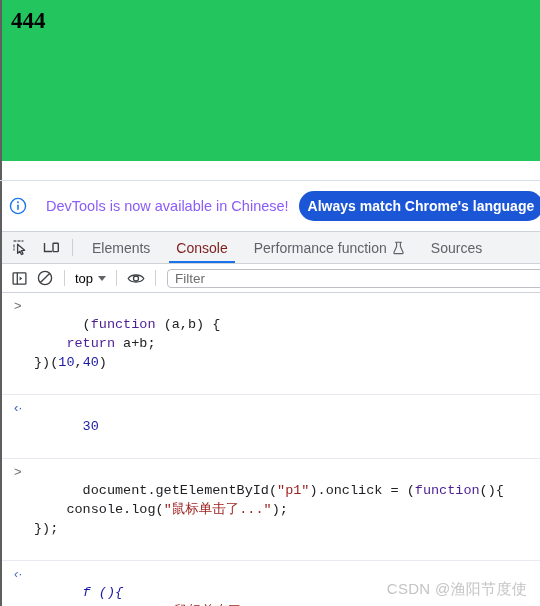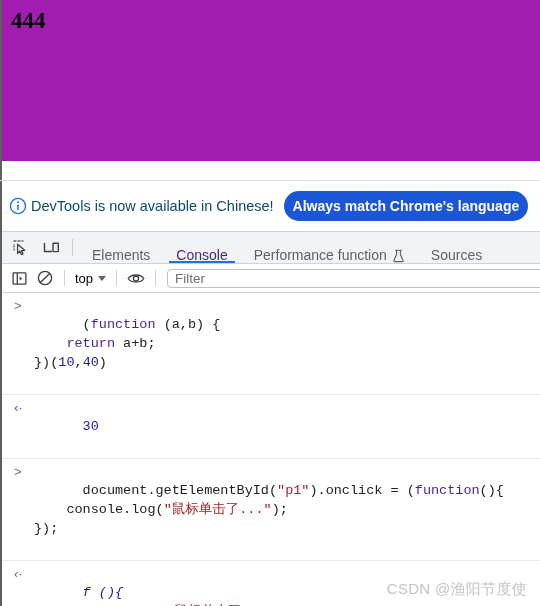--- a/index.html
+++ b/index.html
@@ -14,21 +14,21 @@
     overflow: hidden;
     position: relative;
   }
 
   
   .page-area {
     position: absolute;
     left: 0; top: 0;
     width: 540px;
     height: 161px;
-    background: #a21caf;
+    background: #22c55e;
     box-sizing: border-box;
   }
   .page-left-edge {
     position: absolute;
     left: 0; top: 0;
     width: 2px; height: 181px;
     background: #5f5f5f;
   }
   .page-heading {
     position: absolute;
@@ -81,23 +81,23 @@
     align-items: center;
     padding-left: 9px;
     overflow: hidden;
   }
   .info-icon {
     width: 18px; height: 18px;
     flex: 0 0 18px;
     display: block;
   }
   .infobar-text {
-    margin-left: 4px;
+    margin-left: 19px;
     font-size: 14.5px;
-    color: #0c4a6e;
+    color: #8b5cf6;
     white-space: nowrap;
     font-family: "Liberation Sans", sans-serif;
   }
   .infobar-btn {
     margin-left: 10px;
     background: #1a56d6;
     color: #ffffff;
     border: none;
     border-radius: 15px;
     font-size: 14px;
@@ -134,32 +134,32 @@
   }
   .tool-btn:first-child { margin-left: 6px; }
   .vsep {
     width: 1px;
     background: #c9ced3;
     margin: 7px 6px;
     flex: 0 0 1px;
   }
   .tab {
     display: flex;
-    align-items: flex-end;
+    align-items: center;
     gap: 5px;
     padding: 0 13px;
     font-size: 14px;
     color: #5f6368;
     cursor: pointer;
     white-space: nowrap;
     position: relative;
     font-family: "Liberation Sans", sans-serif;
   }
   .tab.active {
-    color: #4c1d95;
+    color: #7f1d1d;
   }
   .tab.active::after {
     content: "";
     position: absolute;
     left: 6px; right: 6px;
     bottom: 0;
     height: 2px;
     background: #1a73e8;
   }
 

